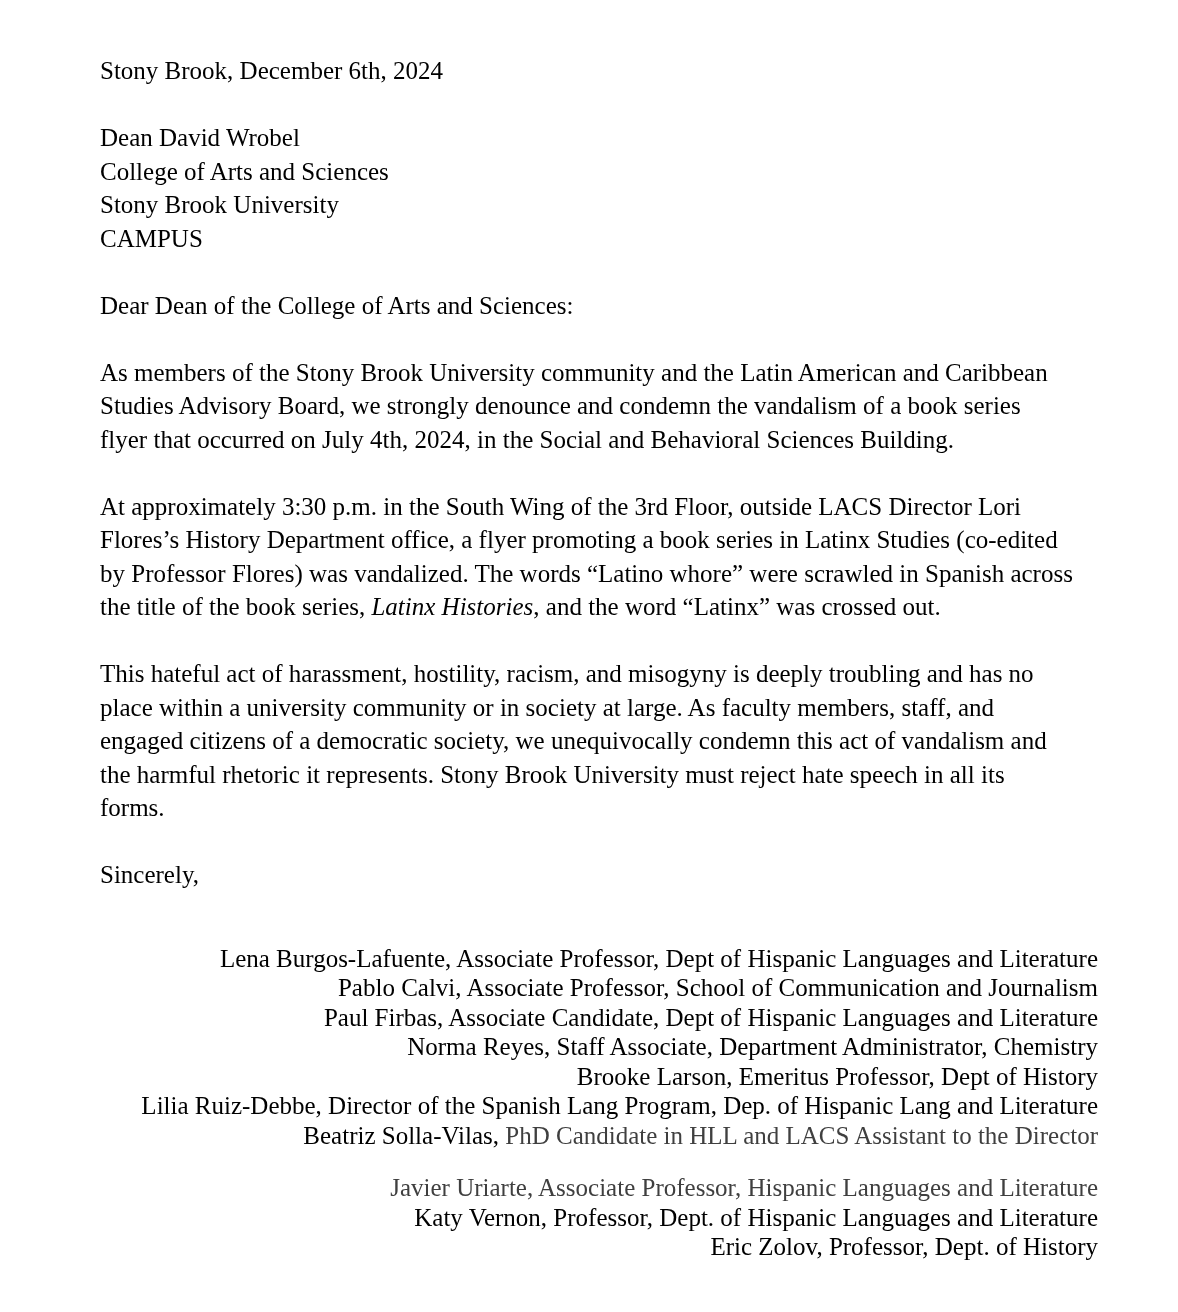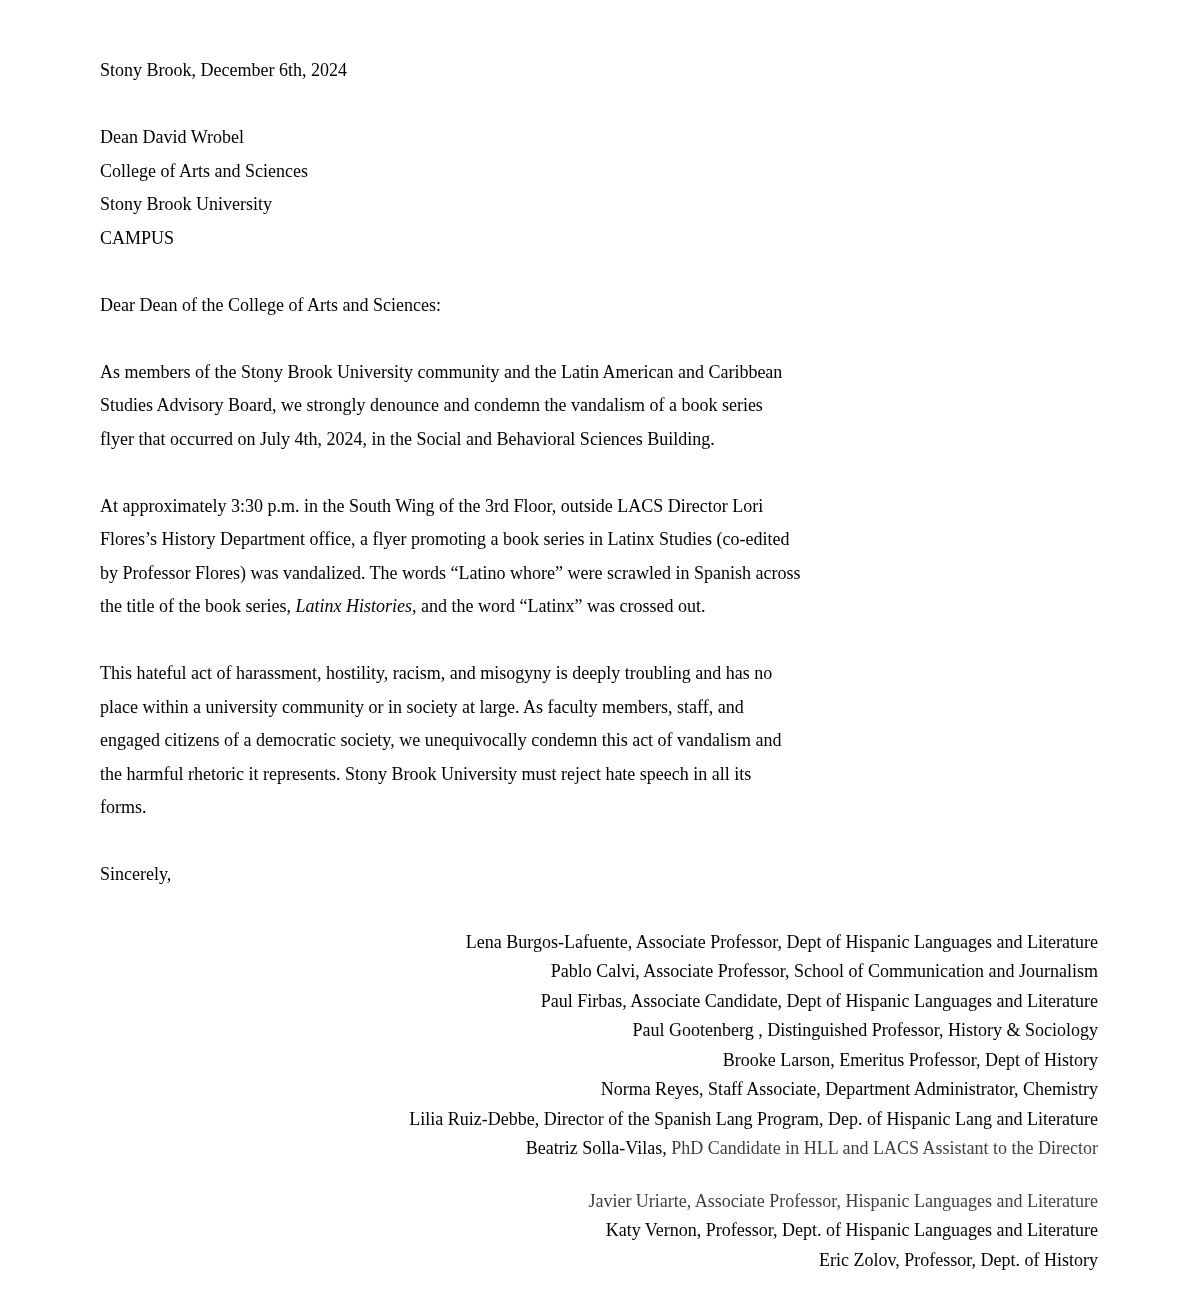--- a/index.html
+++ b/index.html
@@ -9,30 +9,30 @@
   }
   .page {
     position: relative;
     width: 1178px;
     height: 1312px;
     box-sizing: border-box;
     background: #ffffff;
     padding: 54px 80px 0 100px;
     color: #000000;
     font-family: "Liberation Serif", "DejaVu Serif", serif;
-    font-size: 18px;
+    font-size: 25px;
     line-height: 33.5px;
     overflow: hidden;
   }
   .block {
     margin: 0 0 33.5px 0;
     white-space: pre-line;
   }
   .closing {
-    margin-bottom: 36px;
+    margin-bottom: 52px;
   }
   .sig-list {
     line-height: 29.5px;
     text-align: right;
   }
   .sig-line {
     white-space: pre-line;
   }
   .muted {
     color: #3f3f3f;
@@ -71,23 +71,22 @@
 engaged citizens of a democratic society, we unequivocally condemn this act of vandalism and
 the harmful rhetoric it represents. Stony Brook University must reject hate speech in all its
 forms.</p>
 
   <p class="block closing">Sincerely,</p>
 
   <div class="sig-list">
     <div class="sig-line">Lena Burgos-Lafuente, Associate Professor, Dept of Hispanic Languages and Literature</div>
     <div class="sig-line">Pablo Calvi, Associate Professor, School of Communication and Journalism</div>
     <div class="sig-line">Paul Firbas, Associate Candidate, Dept of Hispanic Languages and Literature</div>
-    <div class="sig-line">Paul Gootenberg , Distinguished Professor, History &amp; Sociology</div>
+    <div class="sig-line">Norma Reyes, Staff Associate, Department Administrator, Chemistry</div>
     <div class="sig-line">Brooke Larson, Emeritus Professor, Dept of History</div>
-    <div class="sig-line">Norma Reyes, Staff Associate, Department Administrator, Chemistry</div>
     <div class="sig-line">Lilia Ruiz-Debbe, Director of the Spanish Lang Program, Dep. of Hispanic Lang and Literature</div>
     <div class="sig-line"><span>Beatriz Solla-Vilas,</span> <span class="muted">PhD Candidate in HLL and LACS Assistant to the Director</span></div>
     <div class="sig-line muted">Javier Uriarte, Associate Professor, Hispanic Languages and Literature</div>
     <div class="sig-line">Katy Vernon, Professor, Dept. of Hispanic Languages and Literature</div>
     <div class="sig-line">Eric Zolov, Professor, Dept. of History</div>
   </div>
 
 </div>
 
 </body></html>

